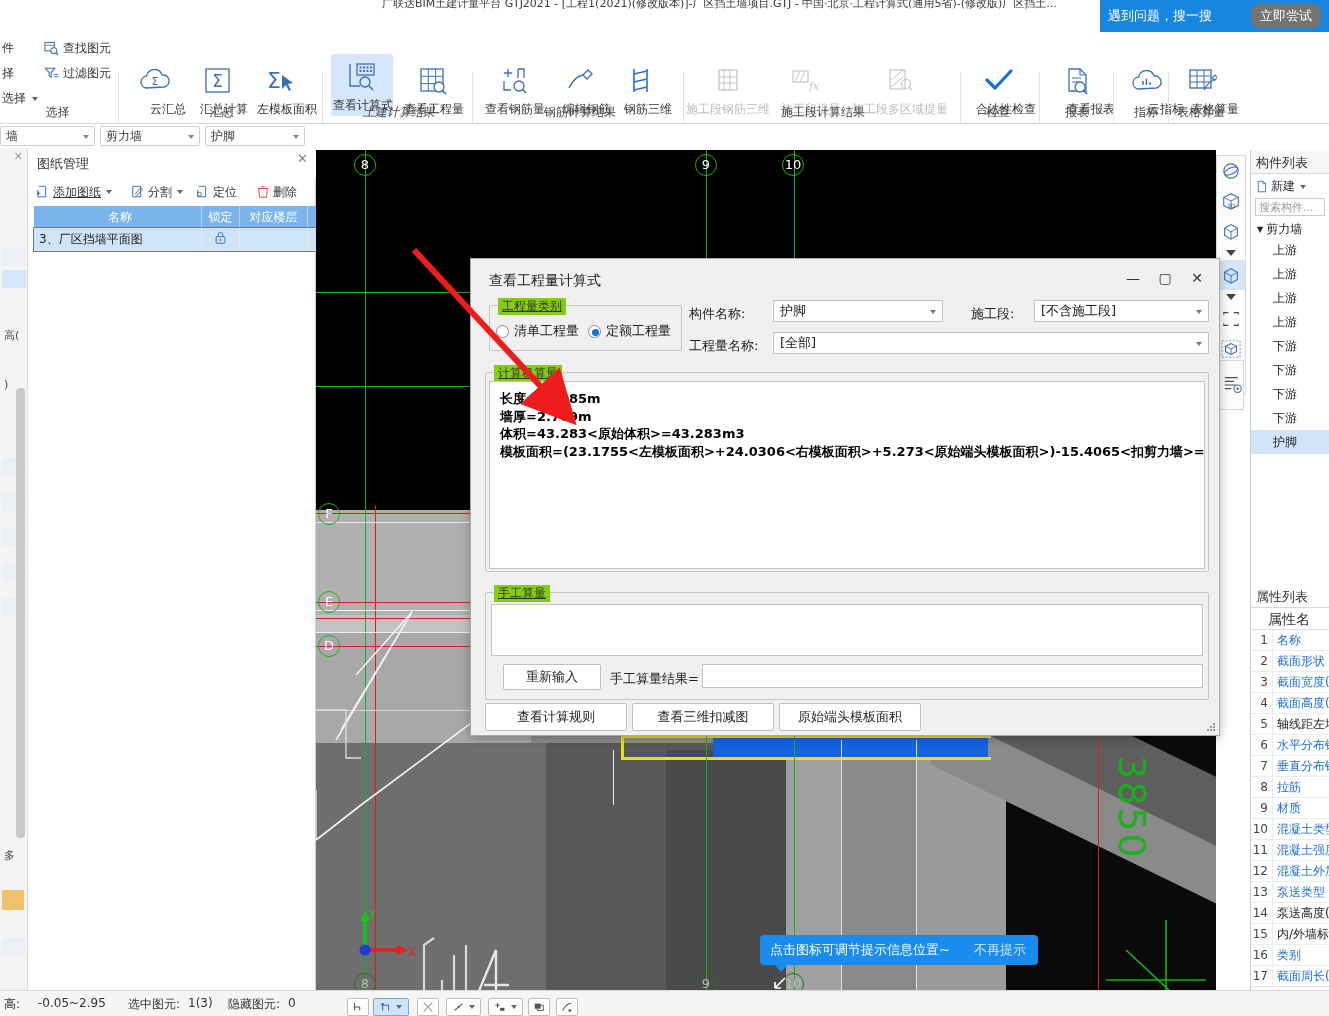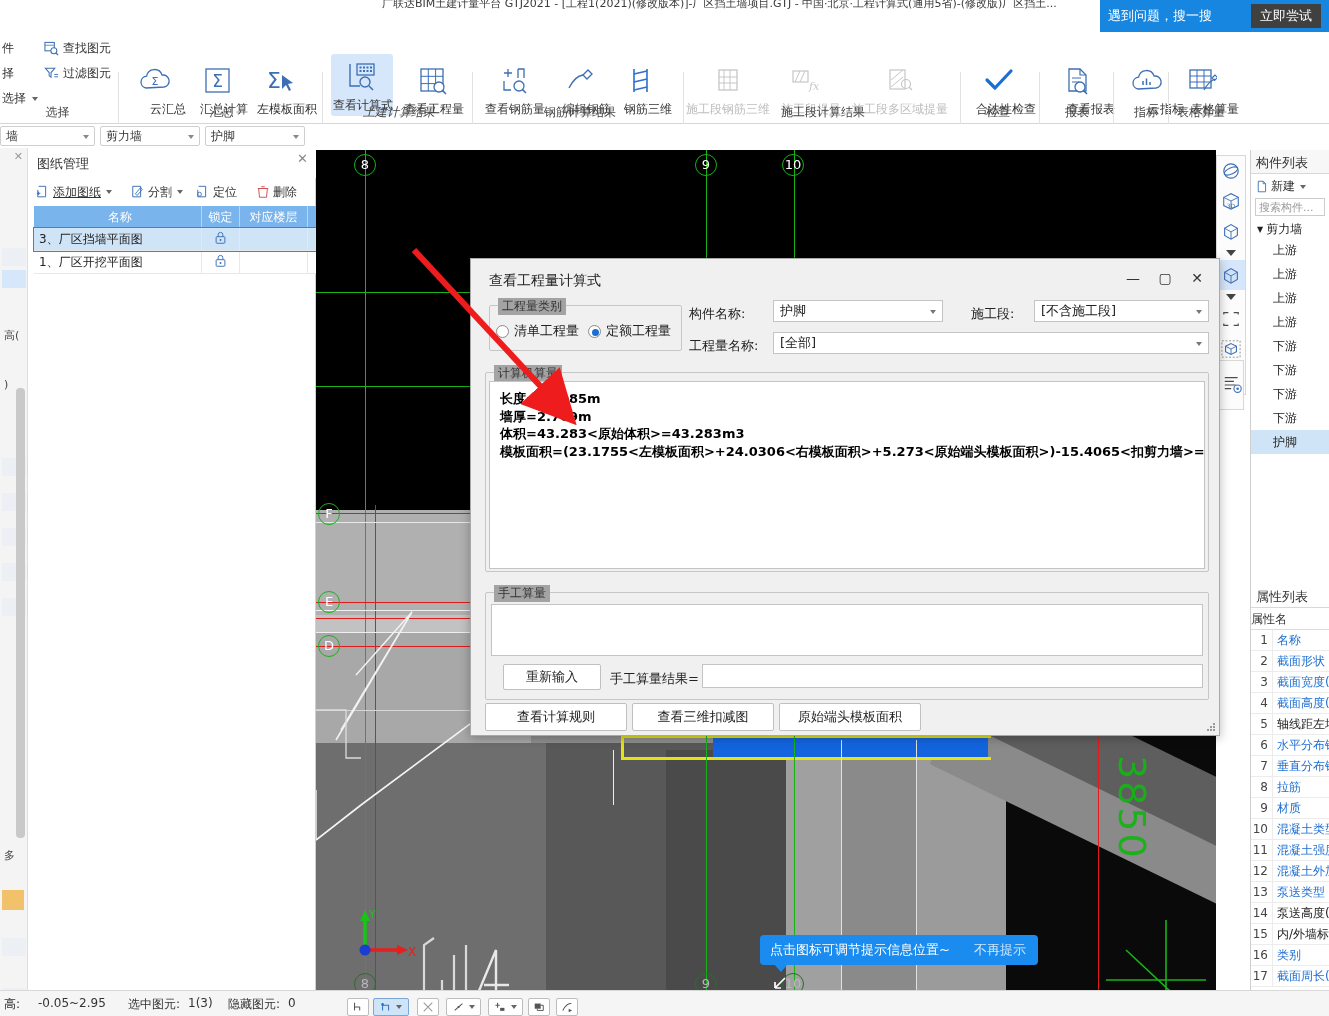--- a/index.html
+++ b/index.html
@@ -64,21 +64,21 @@
     display:flex; align-items:center; gap:4px; cursor:default;
   }
 
   
   .promo {
     position:absolute; right:0; top:0; width:229px; height:32px;
     background:#1786e0; color:#fff; display:flex; align-items:center;
     justify-content:space-between; padding:0 8px; font-size:13px; z-index:40;
   }
   .promo .try {
-    background:#404040; color:#fff; padding:3px 9px; border-radius:0; font-size:13px;
+    background:#737373; color:#fff; padding:3px 9px; border-radius:8px; font-size:13px;
   }
 
   
   .selrow {
     position:absolute; left:0; top:124px; width:1329px; height:24px; background:#fff;
   }
   .cmb {
     position:absolute; height:20px; border:1px solid #cfcfcf; background:#fff;
     border-radius:2px; font-size:12px; color:#333; padding:0 16px 0 5px;
     line-height:18px; overflow:hidden; white-space:nowrap;
@@ -198,22 +198,22 @@
   }
   .tree-root { font-size:12px; padding:3px 0 0 6px; color:#222; display:flex; gap:3px; align-items:center; }
   .tree-item { font-size:12px; padding-left:22px; line-height:24px; color:#222; white-space:nowrap; }
   .tree-item.sel { background:#cfe4f7; }
 
   .propwrap { position:absolute; left:0; top:435px; width:79px; height:405px; }
   .prop-hdr {
     height:23px; border-bottom:1px solid #d8d8d8; font-size:13px; color:#333;
     padding:3px 0 0 5px; background:#fff;
   }
-  .prop-colhdr { height:22px; border-bottom:1px solid #ddd; font-size:12px;
-    color:#333; text-align:left; padding:3px 14px 0 0; background:#fff;}
+  .prop-colhdr { height:22px; border-bottom:1px solid #ddd; font-size:14px;
+    color:#333; text-align:right; padding:3px 20px 0 0; background:#fff;}
   .prop-row { height:21px; display:flex; border-bottom:1px solid #ececec; }
   .prop-idx { width:22px; text-align:right; padding-right:4px; font-size:12px;
     color:#444; line-height:21px; border-right:1px solid #ececec; }
   .prop-name { flex:1; padding-left:4px; font-size:12px; line-height:21px;
     white-space:nowrap; overflow:hidden; }
 
   
   .dialog {
     position:absolute; left:470px; top:258px; width:750px; height:478px;
     background:#f0f0f0; border:1px solid #a9a9a9; z-index:30;
@@ -222,22 +222,22 @@
   .dlg-title {
     position:absolute; left:18px; top:13px; font-size:14px; color:#222;
   }
   .dlg-btns { position:absolute; right:8px; top:8px; display:flex; gap:4px; }
   .dlg-btn { width:28px; height:22px; display:flex; align-items:center;
     justify-content:center; font-size:14px; color:#333; }
   .fieldset {
     position:absolute; border:1px solid #c6c6c6; border-radius:2px; background:#f0f0f0;
   }
   .fslegend {
-    position:absolute; top:-8px; left:8px; background:#a3a3a3; padding:0 4px;
-    font-size:12px; color:#333;
+    position:absolute; top:-8px; left:8px; background:#84cc16; padding:0 4px;
+    font-size:12px; color:#333;text-decoration:underline;
   }
   .dlg-lbl { position:absolute; font-size:13px; color:#222; }
   .radio { position:absolute; display:flex; align-items:center; gap:5px; font-size:13px; color:#222; }
   .radio .dot {
     width:13px; height:13px; border-radius:50%; border:1px solid #8a8a8a; background:#fff;
     display:inline-block; position:relative;
   }
   .radio.on .dot:after {
     content:''; position:absolute; left:3px; top:3px; width:7px; height:7px;
     border-radius:50%; background:#1a6fd4;
@@ -600,31 +600,20 @@
         <div class="c-name">3、厂区挡墙平面图</div>
         <div class="c-lock">
           <svg width="13" height="14" viewBox="0 0 14 16" style="vertical-align:-2px;">
             <rect x="2" y="6.5" width="10" height="7.5" rx="1" fill="none" stroke="#3d6fb4" stroke-width="1.1"></rect>
             <path d="M4.3 6.5 v-2.2 a2.7 2.7 0 0 1 5.4 0 v2.2" fill="none" stroke="#3d6fb4" stroke-width="1.1"></path>
             <circle cx="7" cy="10.2" r="1.1" fill="#3d6fb4"></circle>
           </svg>
         </div>
         <div class="c-floor"></div>
       </div>
-      <div class="dtrow">
-        <div class="c-name">1、厂区开挖平面图</div>
-        <div class="c-lock">
-          <svg width="13" height="14" viewBox="0 0 14 16" style="vertical-align:-2px;">
-            <rect x="2" y="6.5" width="10" height="7.5" rx="1" fill="none" stroke="#3d6fb4" stroke-width="1.1"></rect>
-            <path d="M4.3 6.5 v-2.2 a2.7 2.7 0 0 1 5.4 0 v2.2" fill="none" stroke="#3d6fb4" stroke-width="1.1"></path>
-            <circle cx="7" cy="10.2" r="1.1" fill="#3d6fb4"></circle>
-          </svg>
-        </div>
-        <div class="c-floor"></div>
-      </div>
     </div>
   </div>
 
   <div class="canvas">
 
     <div class="slab" style="left:0px; top:360px; width:900px; height:520px; background:#0a0a0a;"></div>
     <div class="slab" style="left:0px; top:360px; width:690px; height:280px; background:#8c8c8c;"></div>
     <div class="slab" style="left:0px; top:360px; width:155px; height:105px; background:#b0b0b0;"></div>
     <div class="slab" style="left:0px; top:465px; width:470px; height:18px; background:#c2c2c2;"></div>
     <div class="slab" style="left:155px; top:360px; width:60px; height:105px; background:#6f6f6f;"></div>

